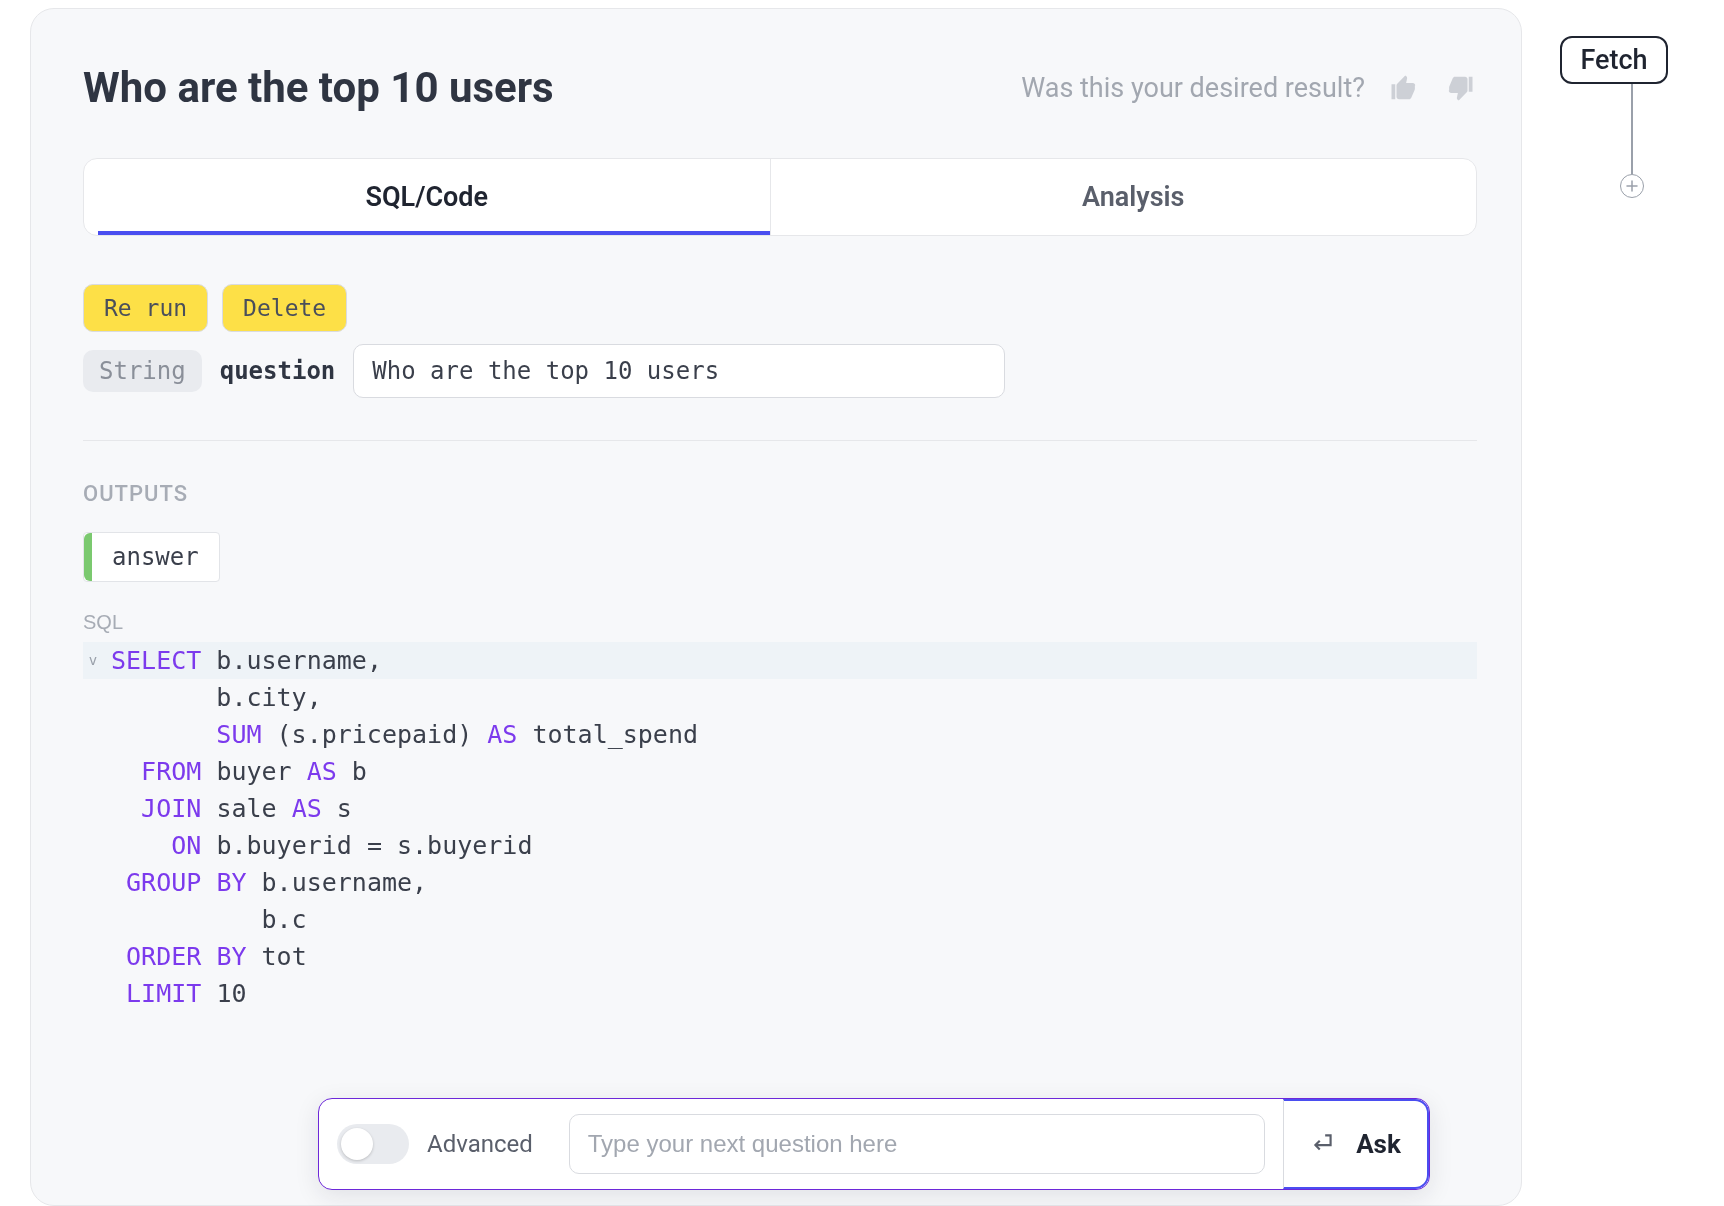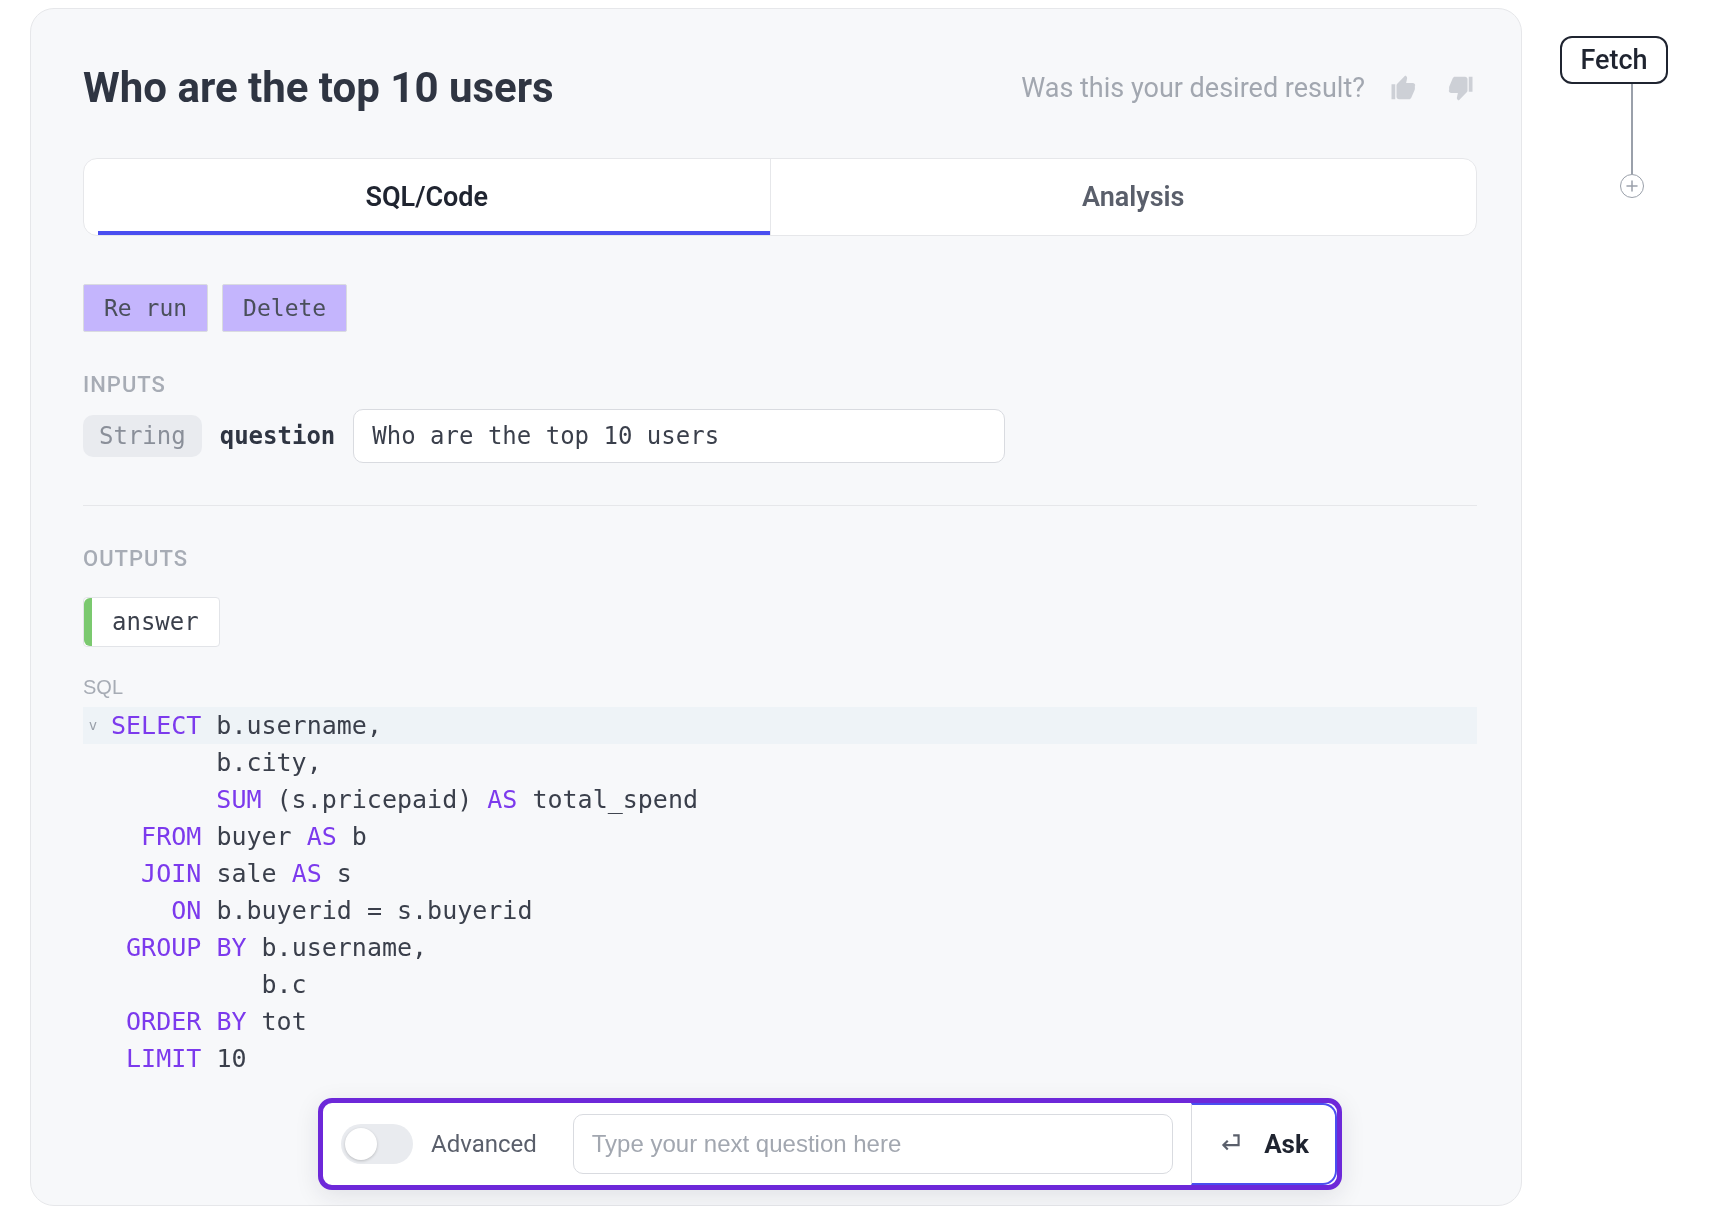--- a/index.html
+++ b/index.html
@@ -24,21 +24,21 @@
 
   .tabs { display: flex; margin-top: 46px; background:#fff; border:1px solid #e6e7ea; border-radius:14px; overflow:hidden; height:78px;gap:20px; }
   .tab { flex:1; display:flex; align-items:center; justify-content:center; font-size:27px; font-weight:600; color:#5a5f6b; cursor:pointer; position:relative; }
   .tab.active { color:#1f2430; }
   .tab.active::after { content:""; position:absolute; left:14px; right:0; bottom:0; height:4px; background:#4a4ef0; }
   .tab:first-child { border-right:1px solid #e6e7ea; }
 
   .section-header { display:flex; align-items:center; justify-content:space-between; margin-top:48px; }
   .section-title { font-size:33px; font-weight:500; color:#3a3f4b; }
   .btn-row { display:flex; gap:14px; }
-  .btn { border:1px solid #d9dbe0; background:#c4b5fd; border-radius:2px; padding:10px 20px; font-size:23px; color:#4a4f5b; font-family:ui-monospace,Menlo,monospace; cursor:pointer; }
+  .btn { border:1px solid #d9dbe0; background:#fde047; border-radius:10px; padding:10px 20px; font-size:23px; color:#4a4f5b; font-family:ui-monospace,Menlo,monospace; cursor:pointer; }
 
   .label-sm { font-size:22px; letter-spacing:1px; color:#a7acb5; margin-top:40px; font-weight:500; }
 
   .inputs-row { display:flex; align-items:center; gap:18px; margin-top:12px; }
   .type-pill { background:#e9ebef; color:#8a8f99; font-family:ui-monospace,Menlo,monospace; font-size:24px; padding:7px 16px; border-radius:10px; }
   .param-name { font-family:ui-monospace,Menlo,monospace; font-size:24px; font-weight:700; color:#2f3542; }
   .input-box { border:1px solid #d9dbe0; background:#fff; border-radius:10px; font-family:ui-monospace,Menlo,monospace; font-size:24px; padding:12px 18px; width:652px; color:#3a3f4b; }
 
   .hr { border:none; border-top:1px solid #e6e7ea; margin-top:42px; }
 
@@ -49,22 +49,22 @@
   .sql-label { font-size:20px; color:#a7acb5; margin-top:26px; font-family:Liberation Sans, sans-serif; }
 
   .code-block { margin-top:8px; font-family:ui-monospace,Menlo,monospace; font-size:25px; line-height:37px; color:#3a3f4b; position:relative; }
   .gutter { display:inline-block; width:20px; text-align:center; color:#9aa0aa; font-size:14px; vertical-align:top; user-select:none; }
   .code-lines { display:inline-block; vertical-align:top; padding-left:8px; white-space:pre; }
   .code-block .first-line-bg { position:absolute; left:0; right:0; top:0; height:37px; background:#eef3f7; z-index:0; }
   .code-content { position:relative; z-index:1; }
   .kw { color:#7c3aed; }
 
   .ask-bar {
-    position:absolute; left:318px; bottom:16px; width:1024px; height:92px;
-    background:#fff; border:5px solid #6d28d9; border-radius:14px;
+    position:absolute; left:318px; bottom:16px; width:1112px; height:92px;
+    background:#fff; border:1px solid #6d28d9; border-radius:14px;
     box-shadow:0 6px 24px rgba(30,34,48,0.10);
     display:flex; align-items:center; padding:0 0 0 18px;
   }
   .toggle { width:72px; height:40px; background:#e9ebef; border-radius:999px; position:relative; cursor:pointer; }
   .toggle .knob { position:absolute; left:4px; top:4px; width:32px; height:32px; background:#fff; border-radius:50%; box-shadow:0 1px 3px rgba(0,0,0,0.2); }
   .toggle-label { margin-left:18px; font-size:24px; color:#5a5f6b; }
   .ask-input { flex:1; margin-left:36px; height:60px; border:1px solid #d9dbe0; border-radius:10px; font-size:24px; padding:0 18px; color:#7f1d1d; }
   .ask-input::placeholder { color:#a2a7b0; }
   .ask-btn { width:146px; align-self:stretch; border-left:1px solid #d9dbe0; border-top:2px solid #4a4ef0; border-right:2px solid #4a4ef0; border-bottom:2px solid #4a4ef0; border-radius:0 14px 14px 0; display:flex; align-items:center; justify-content:center; gap:20px; font-size:26px; font-weight:700; color:#1f2430; margin-left:18px; cursor:pointer; background:#fff; }
   .ask-btn svg { width:26px; height:26px; stroke:#5a5f6b; fill:none; stroke-width:2; }
@@ -104,21 +104,20 @@
       <div class="tab">Analysis</div>
     </div>
 
     <div class="section-header">
       <div class="btn-row">
         <button class="btn">Re run</button>
         <button class="btn">Delete</button>
       </div>
     </div>
 
-    <div class="label-sm">INPUTS</div>
     <div class="inputs-row">
       <span class="type-pill">String</span>
       <span class="param-name">question</span>
       <input class="input-box" value="Who are the top 10 users" style="">
     </div>
 
     <hr class="hr">
 
     <div class="label-sm">OUTPUTS</div>
     <div class="output-chip">

